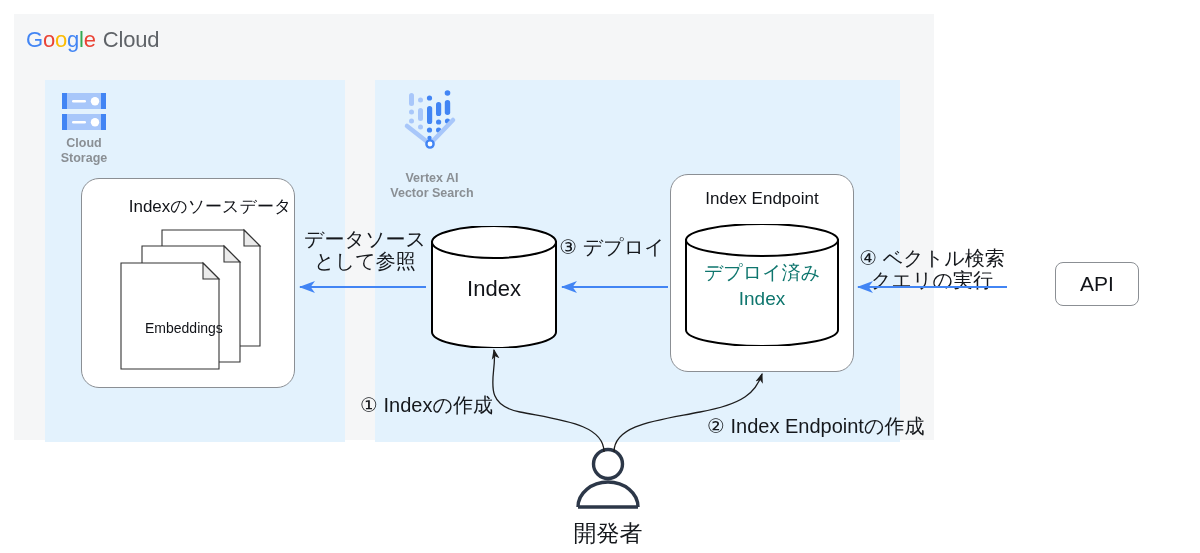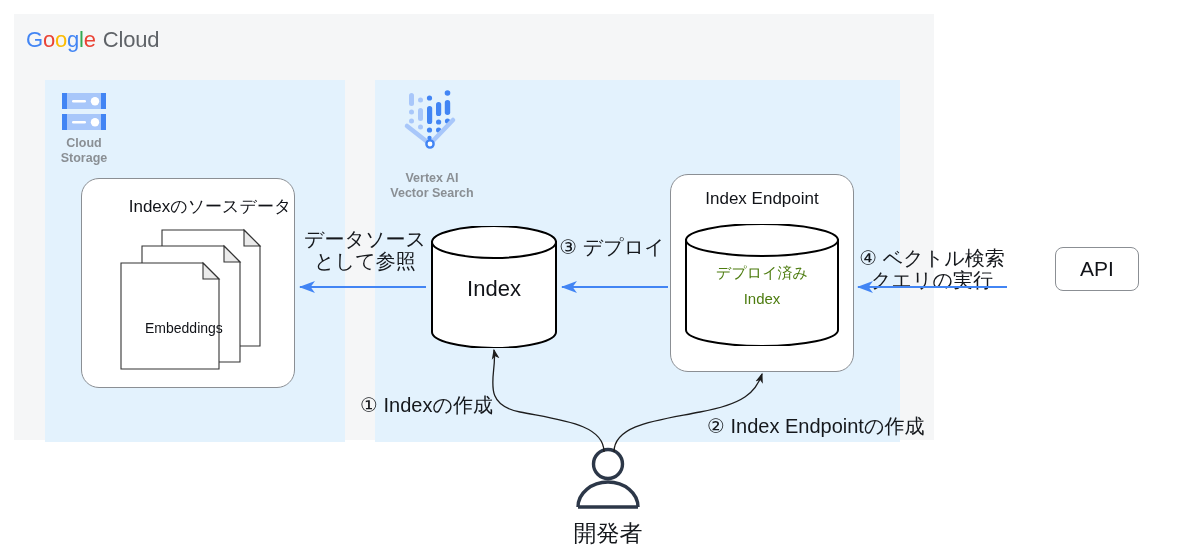--- a/index.html
+++ b/index.html
@@ -187,27 +187,27 @@
   </div>
 
   <div class="abs rbox" style="left:670px; top:174px; width:184px; height:198px;">
     <div class="box-title" style="top:14px;">Index Endpoint</div>
   </div>
   <div class="abs" style="left:682px; top:224px; width:160px; height:122px;">
     <svg width="160" height="122" viewBox="0 0 160 122">
       <path d="M4 16 V106 A76 16 0 0 0 156 106 V16 Z" fill="#ffffff" stroke="#000000" stroke-width="2"></path>
       <ellipse cx="80" cy="16" rx="76" ry="16" fill="#ffffff" stroke="#000000" stroke-width="2"></ellipse>
     </svg>
-    <div class="abs" style="left:0; top:36px; width:160px; text-align:center; font-size:15px; line-height:26px; color:#4d7c0f;">
+    <div class="abs" style="left:0; top:36px; width:160px; text-align:center; font-size:19px; line-height:26px; color:#0f766e;">
       <div>デプロイ済み</div>
       <div>Index</div>
     </div>
   </div>
 
-  <div class="abs" style="left:1055px; top:247px; width:84px; height:44px;
+  <div class="abs" style="left:1055px; top:262px; width:84px; height:44px;
               border:1px solid #8b8f94; border-radius:8px; background:#ffffff;
               display:flex; align-items:center; justify-content:center;
               font-size:21px; color:#111318;">
     <span>API</span>
   </div>
 
   <div class="abs lbl" style="left:297px; top:228px; width:136px;">
     <div>データソース</div>
     <div>として参照</div>
   </div>

